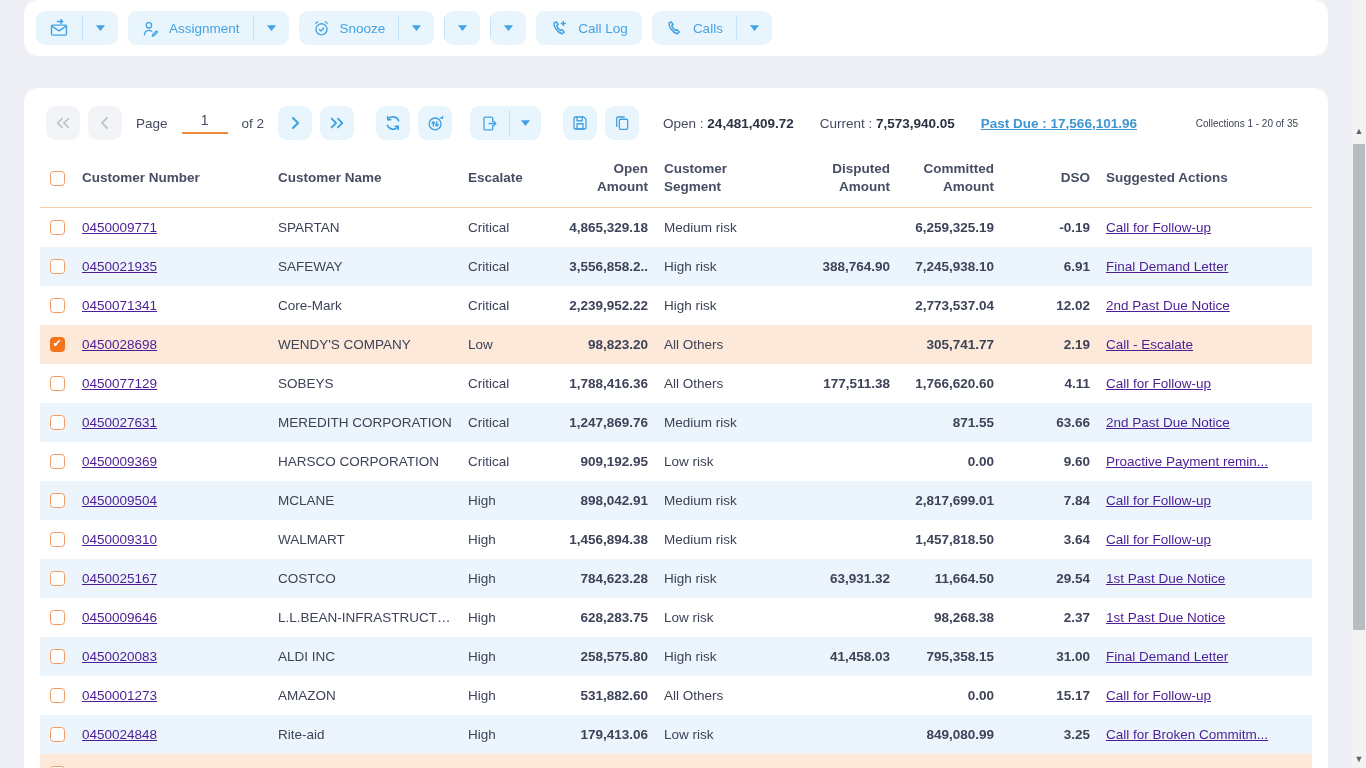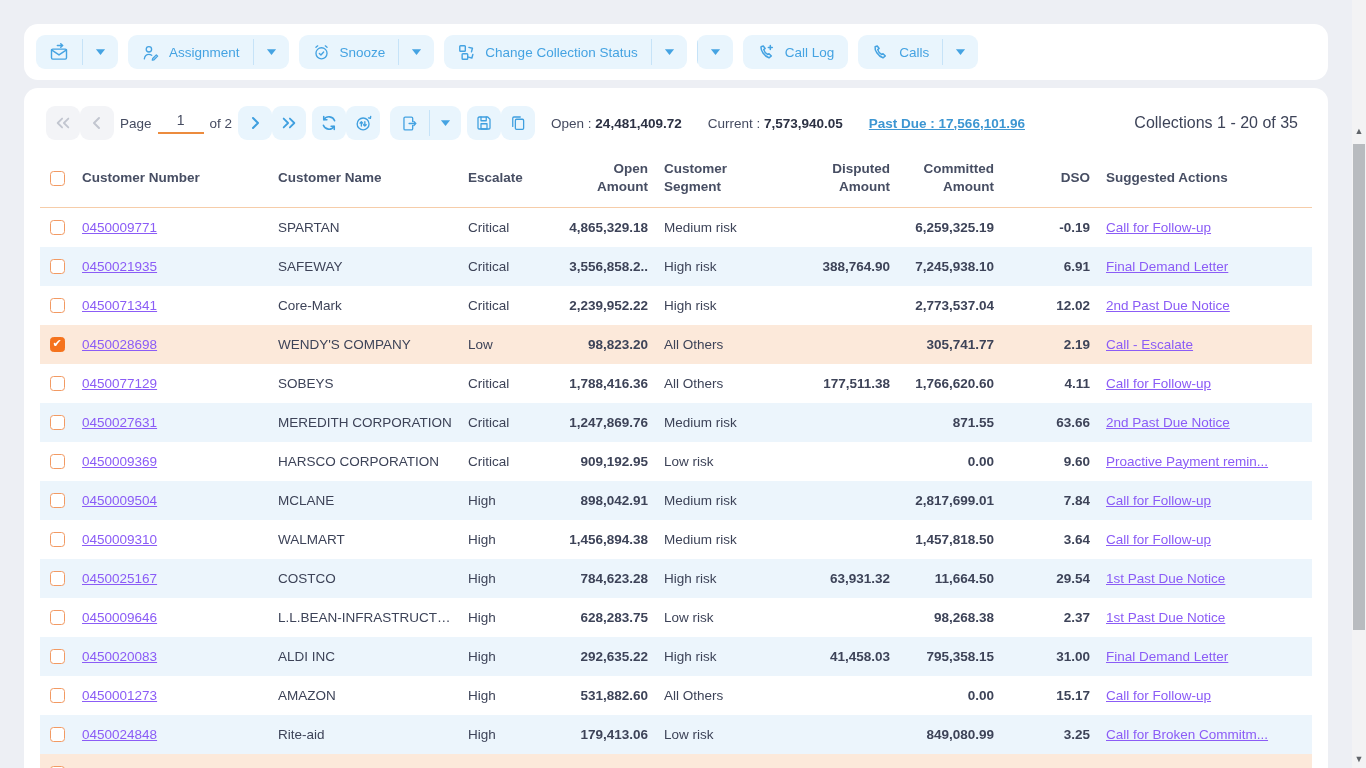--- a/index.html
+++ b/index.html
@@ -1,62 +1,62 @@
 <!DOCTYPE html>
 <html><head>
 <meta charset="utf-8">
 <style>
   * { margin:0; padding:0; box-sizing:border-box; }
   html,body { width:1366px; height:768px; overflow:hidden; }
   body { font-family:"Liberation Sans", sans-serif; background:#edeff4; color:#3d4358; }
   .viewport { position:relative; width:1366px; height:768px; overflow:hidden; }
 
   
-  .toolbar-card { position:absolute; left:24px; right:38px; top:24px; height:56px;
+  .toolbar-card { position:absolute; left:24px; right:38px; top:0; height:56px;
     background:#ffffff; border-radius:14px; display:flex; align-items:center; padding:4px 12px; gap:10px; }
   .btn, .split { color:#45a3e2; background:#e9f5fd; border-radius:9px; height:34px; font-size:13.5px; }
   .btn { display:flex; align-items:center; gap:9px; padding:0 14px; cursor:pointer; }
   .split { display:flex; align-items:stretch; overflow:hidden; }
   .split .main { display:flex; align-items:center; gap:9px; padding:0 13px; cursor:pointer; }
   .split .vdiv { width:1px; background:#c6e3f8; margin:4px 0; }
   .split .caret-part { display:flex; align-items:center; padding:0 12px; cursor:pointer; }
   .btn svg, .split svg.ic { flex:0 0 auto; }
 
   
   .main-card { position:absolute; left:24px; right:38px; top:88px; height:900px;
     background:#ffffff; border-radius:14px; padding:18px 16px 0; }
 
   
-  .pager { display:flex; align-items:center; padding:0 6px 16px; }
+  .pager { display:flex; align-items:center; gap:8px; padding:0 6px 16px; }
   .icon-btn { width:34px; height:34px; border-radius:9px; display:flex; align-items:center;
     justify-content:center; cursor:pointer; flex:0 0 auto; }
   .icon-btn.disabled { background:#f3f4f7; color:#c2c6d0; }
   .icon-btn.active { background:#e9f5fd; color:#3f9fdf; }
   .split.small { height:34px; border-radius:9px; margin-left:10px; }
   .split.small .main { padding:0 10px; }
   .split.small .caret-part { padding:0 10px; }
   .page-label, .of-label { font-size:13.5px; color:#454b60; margin:0 6px; }
   .page-input { width:46px; border:none; outline:none; border-bottom:2px solid #ec8b3e;
     font-family:inherit; font-size:14px; color:#454b60; text-align:center; padding-bottom:4px; background:transparent; }
   .gap { width:6px; }
   .stats { display:flex; align-items:center; gap:26px; margin-left:16px; font-size:13.5px; color:#454b60; white-space:nowrap;text-align:right; }
   .stats b { color:#2c3143; }
   .pastdue-link { color:#3d96d2; font-weight:bold; text-decoration:underline; cursor:pointer; }
-  .collections-count { margin-left:auto; font-size:16px; color:#3d4358; padding-right:8px; white-space:nowrap; }
+  .collections-count { margin-left:auto; font-size:10px; color:#3d4358; padding-right:8px; white-space:nowrap; }
 
   
   table { width:100%; border-collapse:collapse; table-layout:fixed; font-size:13.5px; color:#3d4358; }
   thead th { font-weight:bold; color:#474e63; text-align:left; vertical-align:middle;
     padding:4px 8px 12px; line-height:1.3; border-bottom:1px solid #f6cda9; }
   thead th.al-right { text-align:right; }
   td { padding:0 8px; height:39px; overflow:hidden; white-space:nowrap; text-overflow:ellipsis; }
   td.al-right { text-align:right;font-weight:bold; }
   tbody tr:nth-child(even) { background:#ecf5fc; }
   tbody tr.highlight { background:#fce9da; }
-  .cell-link { color:#8b5cf6; text-decoration:underline; cursor:pointer; }
+  .cell-link { color:#4c1d95; text-decoration:underline; cursor:pointer; }
   .cb-cell { padding-left:10px; }
   .cb { display:inline-block; width:15px; height:15px; border:1.5px solid #f29a63; border-radius:3.5px;
     background:#fff; vertical-align:middle; cursor:pointer; position:relative; }
   .cb.checked { background:#f5731d; border-color:#f5731d; }
   .cb.checked::after { content:"\2714"; position:absolute; left:1.5px; top:-1px; color:#fff; font-size:11px; }
 
   
   .scrollbar { position:absolute; right:0; top:0; bottom:0; width:14px; background:#f3f3f4; }
   .scroll-arrow { position:absolute; left:0; width:14px; height:14px; display:flex; align-items:center;
     justify-content:center; color:#606469; font-size:9px; cursor:pointer; }
@@ -115,29 +115,20 @@
       </div>
       <div class="vdiv"></div>
       <div class="caret-part">
         <svg width="11" height="8" viewBox="0 0 11 8">
             <path d="M0.9 1.3h9.2L5.5 7z" fill="currentColor"></path>
           </svg>
       </div>
     </div>
 
     <div class="split">
-      <div class="main">
-        <svg class="ic" width="19" height="19" viewBox="0 0 24 24" fill="none" stroke="currentColor" stroke-width="1.8" stroke-linecap="round" stroke-linejoin="round">
-            <rect x="3.5" y="3.5" width="7" height="7" rx="1"></rect>
-            <rect x="6.5" y="13.5" width="7" height="7" rx="1"></rect>
-            <path d="M15 5.5l4.5 1.2-1.2 4.5"></path>
-            <path d="M20 14.5l-1.2 4.5-4.5-1.2"></path>
-          </svg>
-        <span>Change Collection Status</span>
-      </div>
       <div class="vdiv"></div>
       <div class="caret-part">
         <svg width="11" height="8" viewBox="0 0 11 8">
             <path d="M0.9 1.3h9.2L5.5 7z" fill="currentColor"></path>
           </svg>
       </div>
     </div>
 
     <div class="split">
       <div class="vdiv"></div>
@@ -413,21 +404,21 @@
             <td class="al-right"><span></span></td>
             <td class="al-right"><span>98,268.38</span></td>
             <td class="al-right"><span>2.37</span></td>
             <td><a class="cell-link">1st Past Due Notice</a></td>
           </tr>
           <tr>
             <td class="cb-cell"><span class="cb"></span></td>
             <td><a class="cell-link">0450020083</a></td>
             <td><span>ALDI INC</span></td>
             <td><span>High</span></td>
-            <td class="al-right"><span>292,635.22</span></td>
+            <td class="al-right"><span>258,575.80</span></td>
             <td><span>High risk</span></td>
             <td class="al-right"><span>41,458.03</span></td>
             <td class="al-right"><span>795,358.15</span></td>
             <td class="al-right"><span>31.00</span></td>
             <td><a class="cell-link">Final Demand Letter</a></td>
           </tr>
           <tr>
             <td class="cb-cell"><span class="cb"></span></td>
             <td><a class="cell-link">0450001273</a></td>
             <td><span>AMAZON</span></td>

